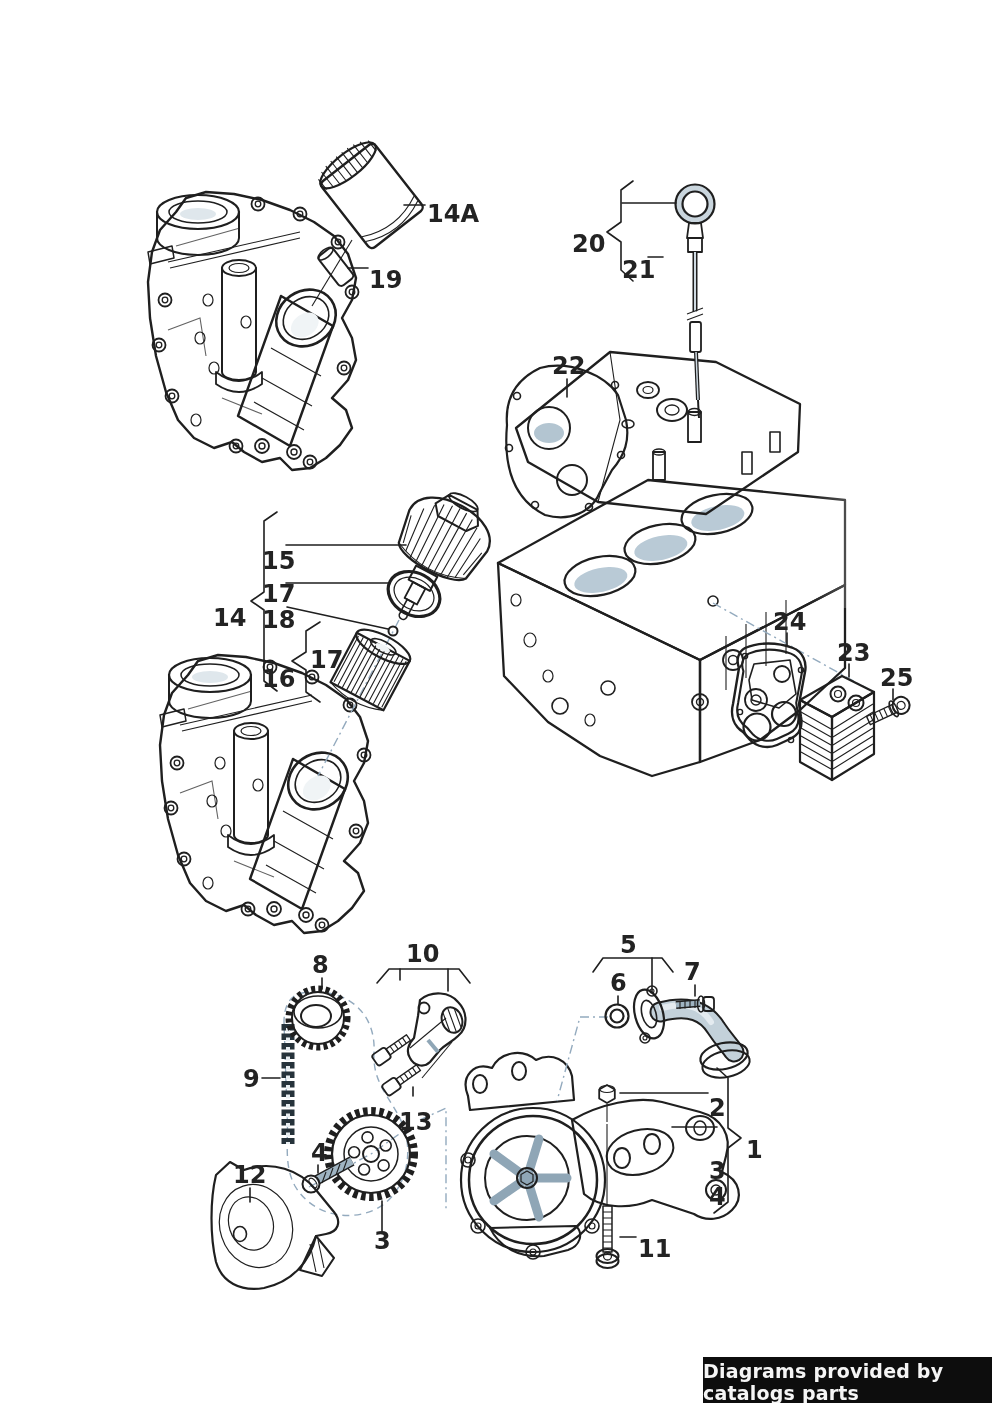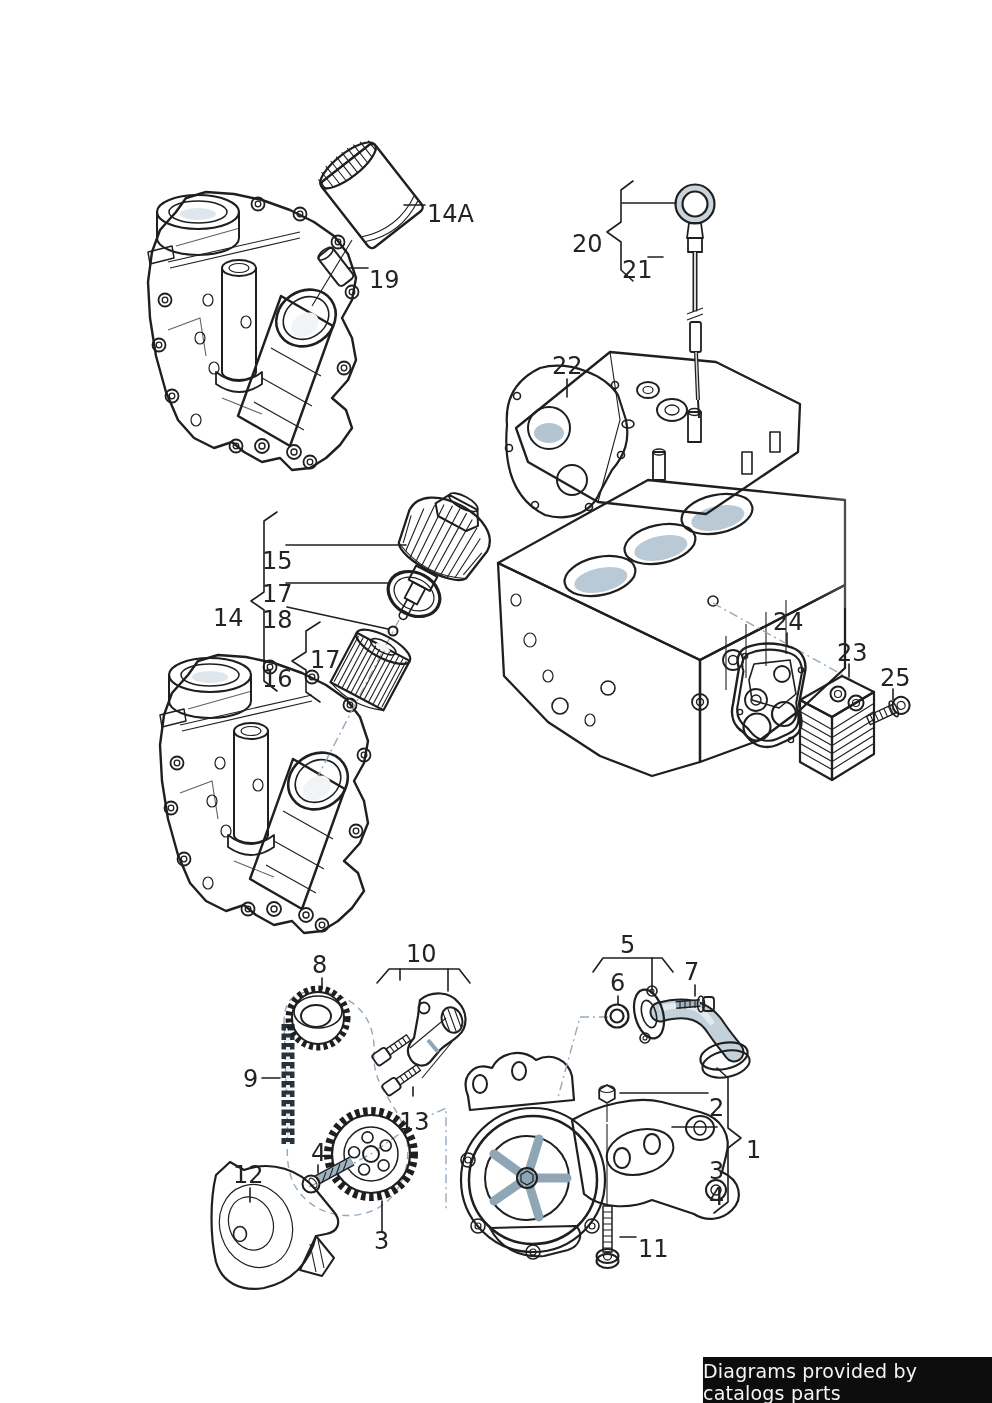--- a/index.html
+++ b/index.html
@@ -1,21 +1,21 @@
 <!DOCTYPE html>
 <html style="--line: #1f1f1f; --label: #232323; --axis: #93aabe; --paper: #ffffff; --part-fill-light: #e8eef2; --part-fill-mid: #cdd9e1; --part-fill-dark: #a9bcc9; --part-fill-deep: #7d94a5; --footer-bg: #0d0d0d; --footer-fg: #f5f5f5;"><head>
 <meta charset="utf-8">
 <style>
   :root{
     --line:#1f1f1f; --label:#232323; --axis:#93aabe;
     --paper:#ffffff; --footer-bg:#0d0d0d; --footer-fg:#f5f5f5;
   }
   html,body{margin:0;padding:0;background:#f0f0f0;}
   .stage{position:relative;width:992px;height:1403px;background:var(--paper);overflow:hidden;
-         font-family:"DejaVu Sans","Liberation Sans",sans-serif;}
+         font-family:"DejaVu Sans","Liberation Sans",sans-serif;font-weight:bold;}
   svg{position:absolute;left:0;top:0;}
   .ol{stroke:var(--line);fill:none;stroke-linecap:round;stroke-linejoin:round;}
   .callout{font-size:24px;fill:var(--label);font-family:"DejaVu Sans","Liberation Sans",sans-serif;}
   .leader{stroke:var(--line);stroke-width:1.6;fill:none;stroke-linecap:round;stroke-linejoin:round;}
   .axis{stroke:var(--axis);stroke-width:1.4;fill:none;stroke-dasharray:9 4 2 4;}
   .axis-dash{stroke:var(--axis);stroke-width:1.4;fill:none;stroke-dasharray:7 5;}
   .thinline{stroke:var(--line);stroke-width:1.1;fill:none;}
   .footer-bar{position:absolute;left:703px;top:1357px;width:289px;height:50px;
     background:var(--footer-bg);color:var(--footer-fg);display:flex;align-items:center;
     justify-content:center;font-size:19px;letter-spacing:.2px;}

